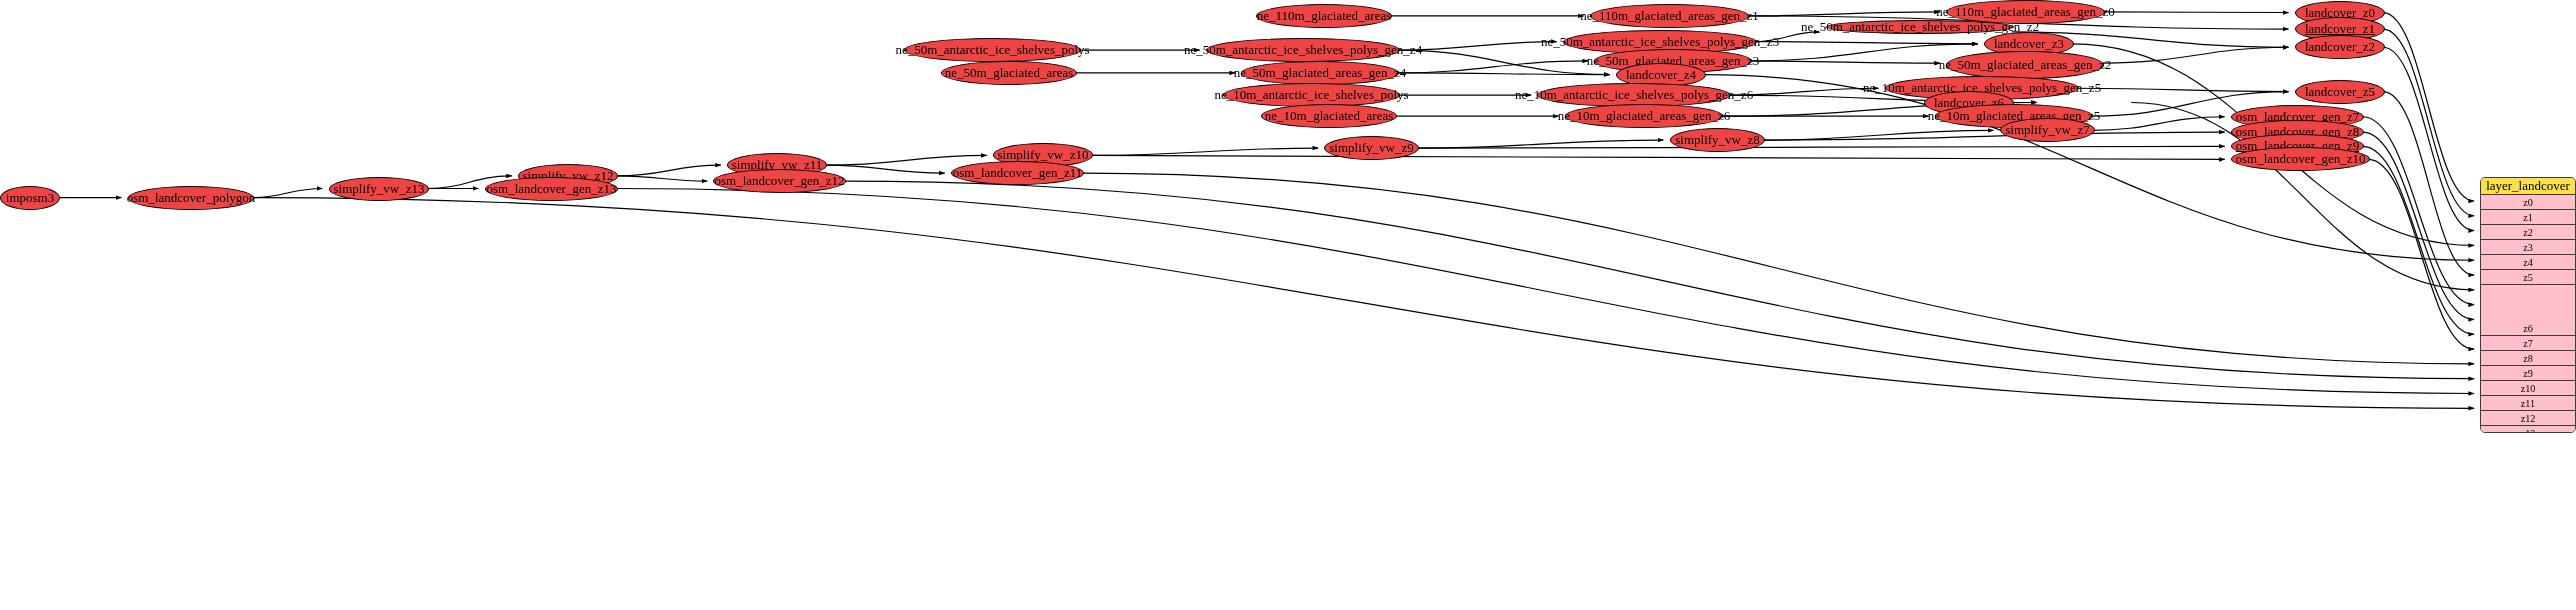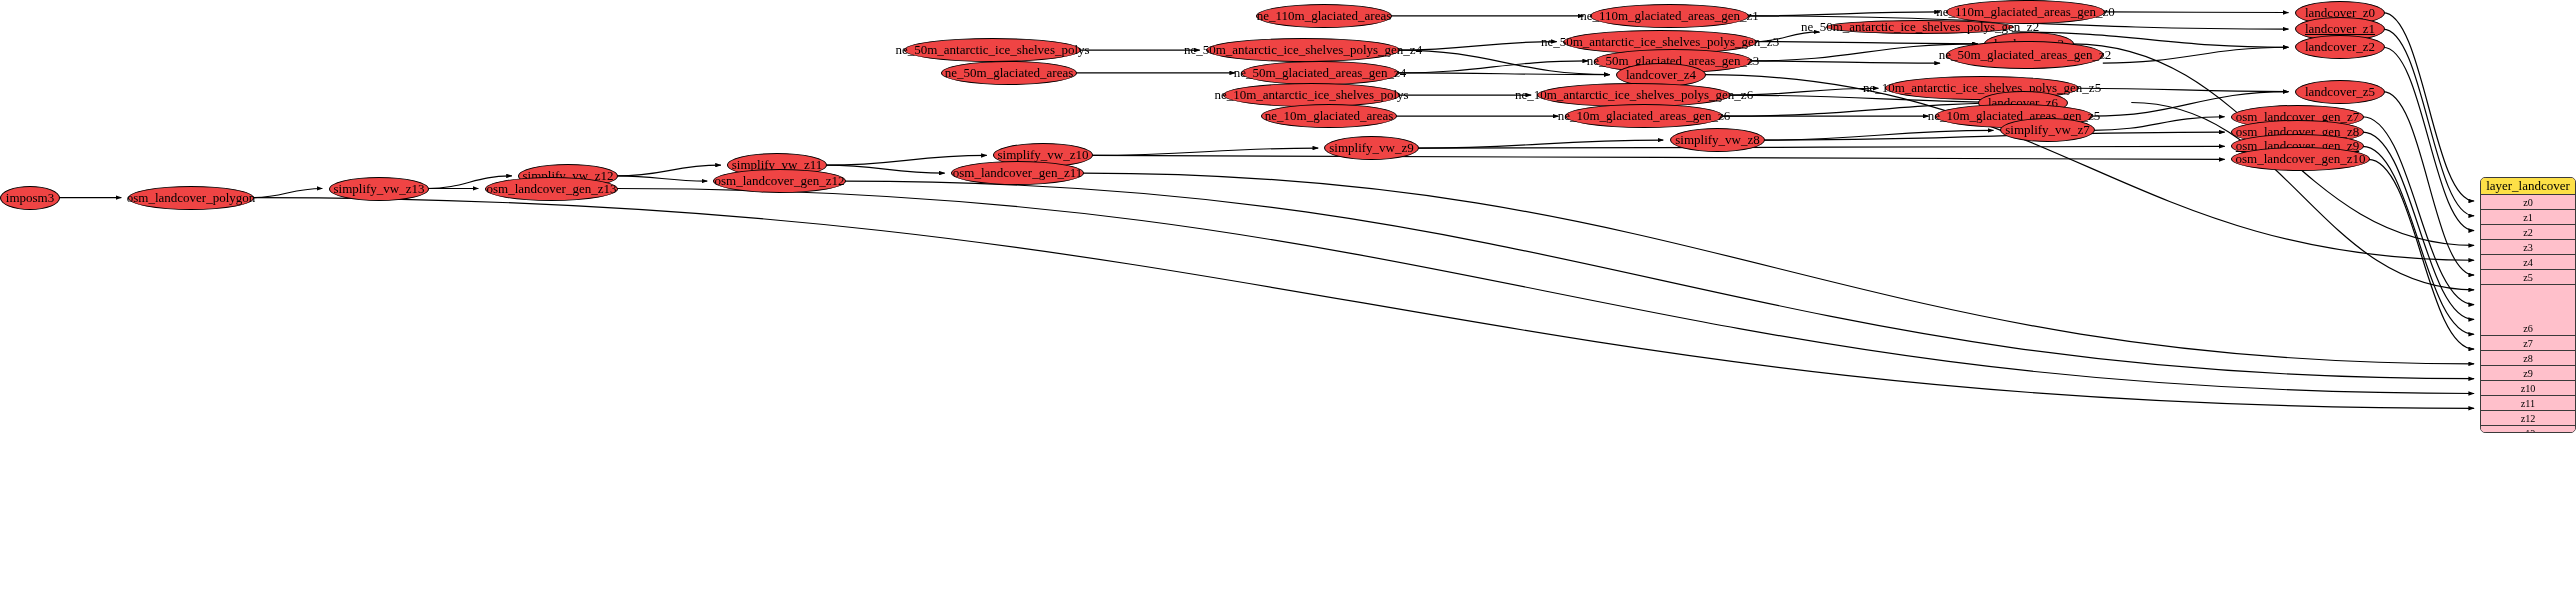--- a/index.html
+++ b/index.html
@@ -146,29 +146,29 @@
       <div class="node" style="left: 1946px; top: 0px; width: 159px; height: 24px;">ne_110m_glaciated_areas_gen_z0</div>
       <div class="node" style="left: 2295px; top: 0.6px; width: 90px; height: 24px; text-align: center;">landcover_z0</div>
       <div class="node" style="left: 1826px; top: 20px; width: 188px; height: 14px;">ne_50m_antarctic_ice_shelves_polys_gen_z2</div>
       <div class="node" style="left: 2295px; top: 17px; width: 90px; height: 24px; text-decoration: underline;">landcover_z1</div>
       <div class="node" style="left: 904px; top: 38px; width: 177px; height: 24px;">ne_50m_antarctic_ice_shelves_polys</div>
       <div class="node" style="left: 1206px; top: 38px; width: 194px; height: 24px;">ne_50m_antarctic_ice_shelves_polys_gen_z4</div>
       <div class="node" style="left: 1563px; top: 30px; width: 194px; height: 24px;">ne_50m_antarctic_ice_shelves_polys_gen_z3</div>
       <div class="node" style="left: 1984px; top: 32px; width: 90px; height: 24px;">landcover_z3</div>
       <div class="node" style="left: 2295px; top: 35px; width: 90px; height: 24px;">landcover_z2</div>
       <div class="node" style="left: 1594px; top: 49px; width: 158px; height: 24px; text-align: center;">ne_50m_glaciated_areas_gen_z3</div>
-      <div class="node" style="left: 1946px; top: 41px; width: 158px; height: 28px;">ne_50m_glaciated_areas_gen_z2</div>
+      <div class="node" style="left: 1946px; top: 51px; width: 158px; height: 28px;">ne_50m_glaciated_areas_gen_z2</div>
       <div class="node" style="left: 941px; top: 61px; width: 136px; height: 24px;">ne_50m_glaciated_areas</div>
       <div class="node" style="left: 1241px; top: 61px; width: 158px; height: 24px;">ne_50m_glaciated_areas_gen_z4</div>
       <div class="node" style="left: 1616px; top: 63px; width: 90px; height: 24px;">landcover_z4</div>
       <div class="node" style="left: 1885px; top: 76px; width: 194px; height: 24px;">ne_10m_antarctic_ice_shelves_polys_gen_z5</div>
       <div class="node" style="left: 2295px; top: 80px; width: 90px; height: 24px;">landcover_z5</div>
       <div class="node" style="left: 1223px; top: 83px; width: 177px; height: 24px;">ne_10m_antarctic_ice_shelves_polys</div>
       <div class="node" style="left: 1537px; top: 83px; width: 194px; height: 24px;">ne_10m_antarctic_ice_shelves_polys_gen_z6</div>
-      <div class="node" style="left: 1978px; top: 91px; width: 90px; height: 24px;">landcover_z6</div>
+      <div class="node" style="left: 1924px; top: 91px; width: 90px; height: 24px;">landcover_z6</div>
       <div class="node" style="left: 1261px; top: 104px; width: 136px; height: 24px;">ne_10m_glaciated_areas</div>
       <div class="node" style="left: 1565px; top: 104px; width: 158px; height: 24px;">ne_10m_glaciated_areas_gen_z6</div>
       <div class="node" style="left: 1935px; top: 104px; width: 158px; height: 24px; text-align: right;">ne_10m_glaciated_areas_gen_z5</div>
       <div class="node" style="left: 2231px; top: 105px; width: 133px; height: 24px;">osm_landcover_gen_z7</div>
       <div class="node" style="left: 2000px; top: 118px; width: 95px; height: 24px;">simplify_vw_z7</div>
       <div class="node" style="left: 2231px; top: 120px; width: 133px; height: 24px;">osm_landcover_gen_z8</div>
       <div class="node" style="left: 1670px; top: 128px; width: 95px; height: 24px;">simplify_vw_z8</div>
       <div class="node" style="left: 2231px; top: 134px; width: 133px; height: 24px; text-decoration: underline;">osm_landcover_gen_z9</div>
       <div class="node" style="left: 1324px; top: 136px; width: 95px; height: 24px;">simplify_vw_z9</div>
       <div class="node" style="left: 993px; top: 143px; width: 100px; height: 24px;">simplify_vw_z10</div>

